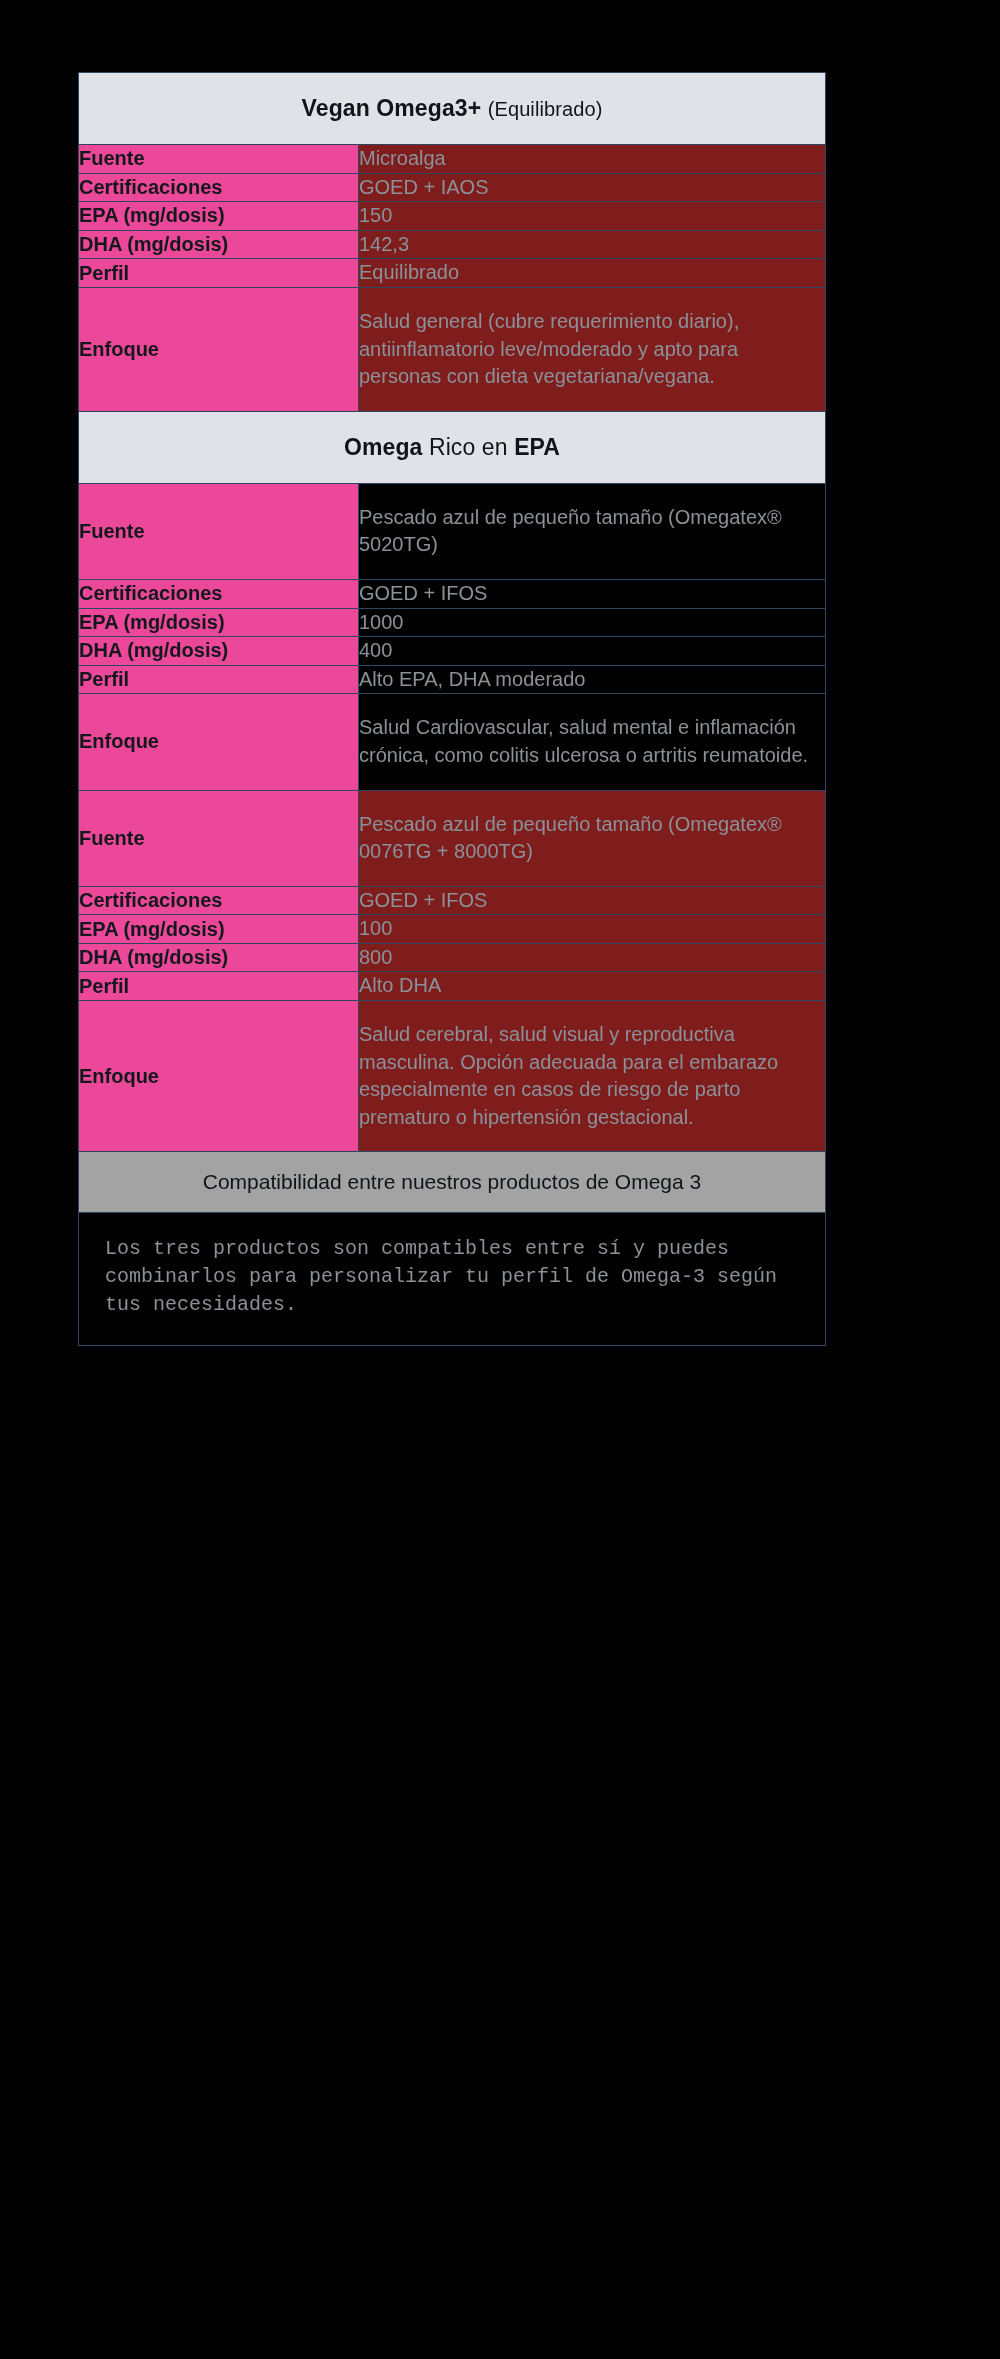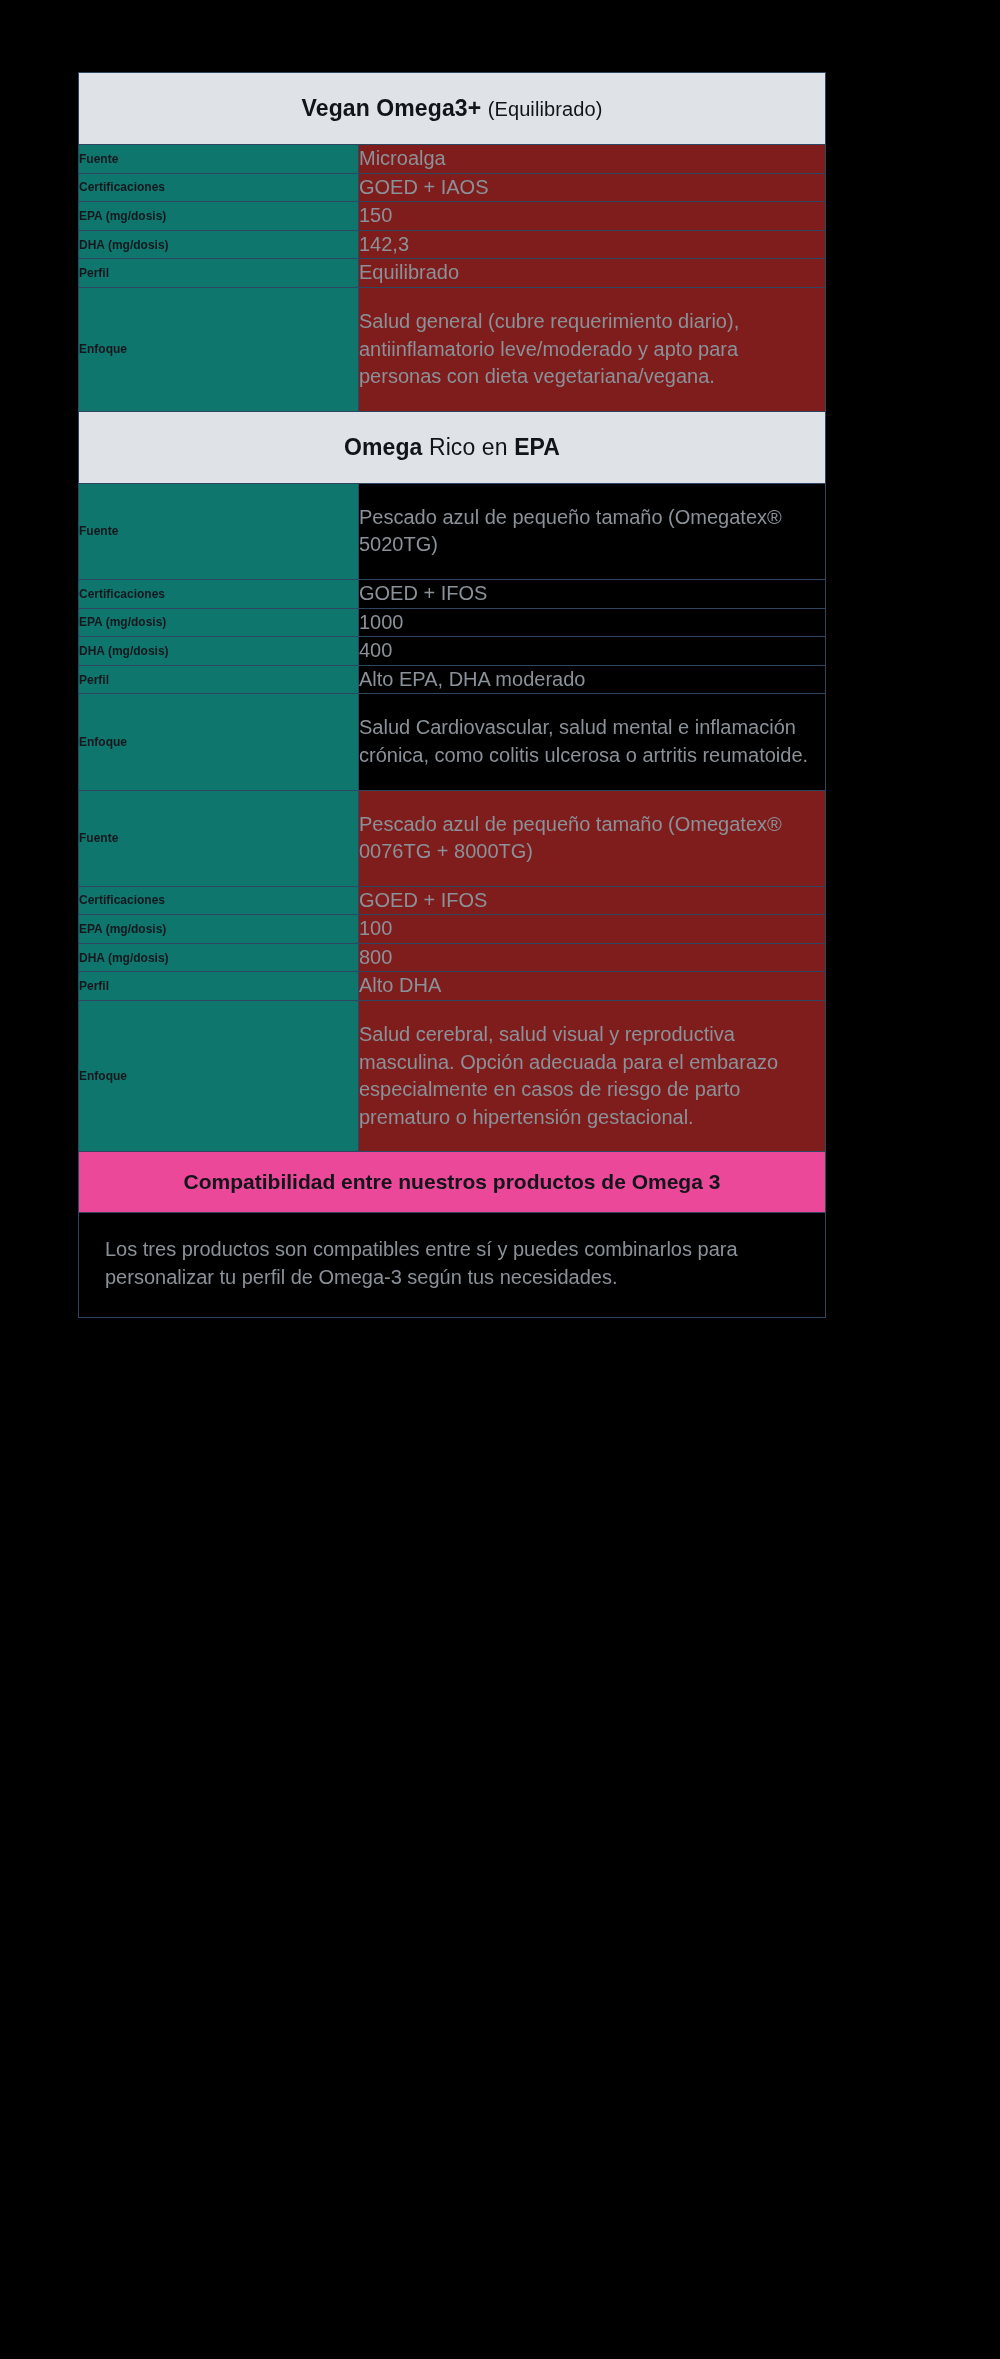--- a/index.html
+++ b/index.html
@@ -45,23 +45,23 @@
   .section-head .light {
     font-weight: normal;
     font-size: 23px;
   }
   .section-head .paren {
     font-weight: normal;
     font-size: 20px;
     color: #111418;
   }
   .label-cell {
-    background: #0f766e;
+    background: #ec4899;
     color: #14181d;
-    font-size: 12px;
+    font-size: 20px;
     font-weight: bold;
     padding: 16px 20px;
     width: 280px;
   }
   .value-cell {
     background: #7f1d1d;
     color: #8b9198;
     font-size: 20px;
     line-height: 1.38;
     padding: 16px 20px;
@@ -69,33 +69,34 @@
   .value-cell.dark2 {
     background: #000000;
     margin-top: 36px;
   }
   .tall .label-cell,
   .tall .value-cell {
     padding-top: 20px;
     padding-bottom: 20px;
   }
   .compat-head td {
-    background: #ec4899;
+    background: #a3a3a3;
     color: #111418;
     text-align: center;
     font-size: 21px;
-    font-weight: bold;
+    font-weight: normal;
     padding: 18px 10px;
   }
   .compat-body td {
     background: #000000;
     color: #8b9198;
     font-size: 20px;
     line-height: 1.4;
     padding: 22px 26px 26px 26px;
+    font-family: Liberation Mono, monospace;
   }
 </style>
 </head>
 <body>
 
 <div class="page">
   <table class="table">
     <colgroup>
       <col style="width:280px">
       <col>

